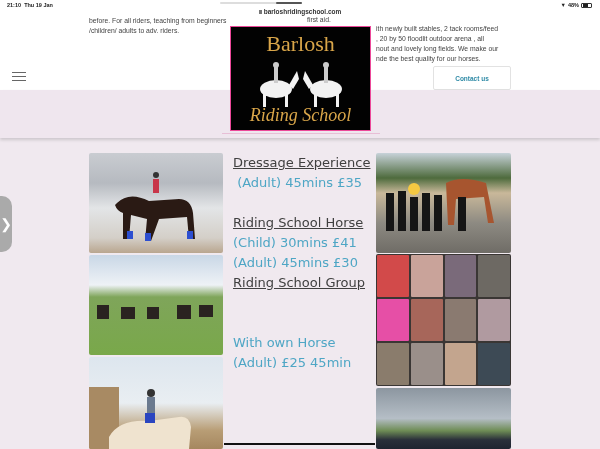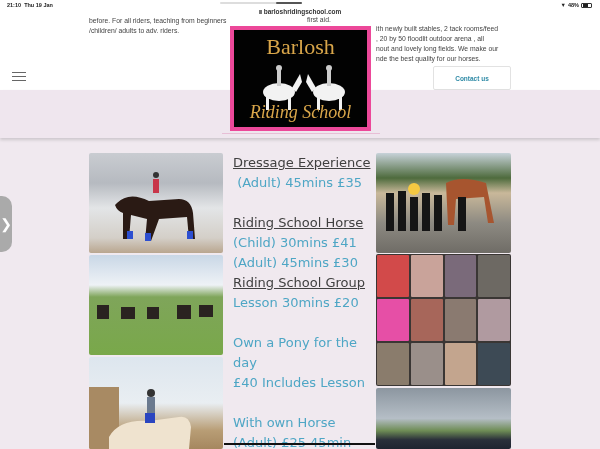--- a/index.html
+++ b/index.html
@@ -14,21 +14,21 @@
   .url { position: absolute; top: 8px; left: 0; width: 600px; text-align: center; font-size: 6.5px; color: #333; font-weight: bold; background: #fff; height: 8px; }
   .url .lock { display: inline-block; width: 3px; height: 4px; background: #777; margin-right: 2px; vertical-align: middle; }
   .header { position: absolute; top: 16px; left: 0; width: 600px; height: 74px; background: #fff; }
   .about-left { position: absolute; left: 89px; top: 0; font-size: 6.8px; color: #444; line-height: 10px; width: 140px; }
   .about-mid { position: absolute; left: 307px; top: 0; font-size: 6.8px; color: #444; }
   .about-right { position: absolute; left: 376px; top: 8px; font-size: 6.8px; color: #444; line-height: 10px; width: 140px; white-space: nowrap; overflow: hidden; }
   .hamburger { position: absolute; left: 12px; top: 56px; width: 14px; height: 9px; display: flex; flex-direction: column; justify-content: space-between; cursor: pointer; }
   .hamburger span { display: block; height: 1px; background: #666; }
   .contact { position: absolute; left: 433px; top: 50px; width: 78px; height: 24px; border: 1px solid #e2e2e2; background: #fff; color: #2e8aa6; font-size: 6.5px; font-weight: bold; display: flex; align-items: center; justify-content: center; border-radius: 2px; cursor: pointer; }
   .navband { position: absolute; top: 90px; left: 0; width: 600px; height: 48px; background: #efe6ee; box-shadow: 0 2px 3px rgba(0,0,0,0.15); }
-  .logo { position: absolute; left: 230px; top: 26px; width: 141px; height: 105px; background: #020202; border: 4px solid #ec4899; z-index: 5; text-align: center; font-family: "Liberation Serif", serif; color: #d9a64a; }
+  .logo { position: absolute; left: 230px; top: 26px; width: 141px; height: 105px; background: #020202; border: 1px solid #ec4899; z-index: 5; text-align: center; font-family: "Liberation Serif", serif; color: #d9a64a; }
   .logo .t1 { position: absolute; top: 4px; left: 0; width: 100%; font-size: 22px; }
   .logo .t2 { position: absolute; bottom: 4px; left: 0; width: 100%; font-size: 18px; font-style: italic; }
   .logo svg { position: absolute; top: 32px; left: 20px; }
   .logo-underline { position: absolute; left: 222px; top: 133px; width: 158px; height: 1px; background: #e7bfd6; z-index: 4; }
   .sidetab { position: absolute; left: 0; top: 196px; width: 12px; height: 56px; background: #aaa; border-radius: 0 10px 10px 0; color: #fff; font-size: 14px; display: flex; align-items: center; justify-content: center; cursor: pointer; }
   .photo { position: absolute; border-radius: 2px; overflow: hidden; }
   .p1 { left: 89px; top: 153px; width: 134px; height: 100px; background: linear-gradient(#c9ccd1 0%, #b6bac0 30%, #e3e5e7 55%, #d4cfc8 85%, #b9a68f 100%); }
   .p2 { left: 89px; top: 255px; width: 134px; height: 100px; background: linear-gradient(#c9d7e6 0%, #eef2f6 30%, #7fa55a 42%, #79a84a 100%); }
   .p3 { left: 89px; top: 357px; width: 134px; height: 92px; background: linear-gradient(#dde6ee 0%, #e9eef2 50%, #b89d75 80%, #a5875f 100%); }
   .p4 { left: 376px; top: 153px; width: 135px; height: 100px; background: linear-gradient(#c7d2d9 0%, #4e6b3d 25%, #c9b89a 40%, #8d8a82 70%, #6f6c66 100%); }
@@ -143,27 +143,22 @@
     <div style="white-space:pre"> (Adult) 45mins £35</div>
   </div>
   <div class="gap"></div>
   <div>
     <a>Riding School Horse</a>
     <div>(Child) 30mins £41</div>
     <div>(Adult) 45mins £30</div>
   </div>
   <div>
     <a>Riding School Group</a>
-    <div>Lesson 30mins £20</div>
   </div>
   <div class="gap"></div>
-  <div>
-    <div>Own a Pony for the day</div>
-    <div>£40 Includes Lesson</div>
-  </div>
   <div class="gap"></div>
   <div>
     <div>With own Horse</div>
     <div>(Adult) £25 45min</div>
 
   </div>
 </div>
 
 <div class="photo p4">
   <svg width="135" height="100" viewBox="0 0 135 100">

